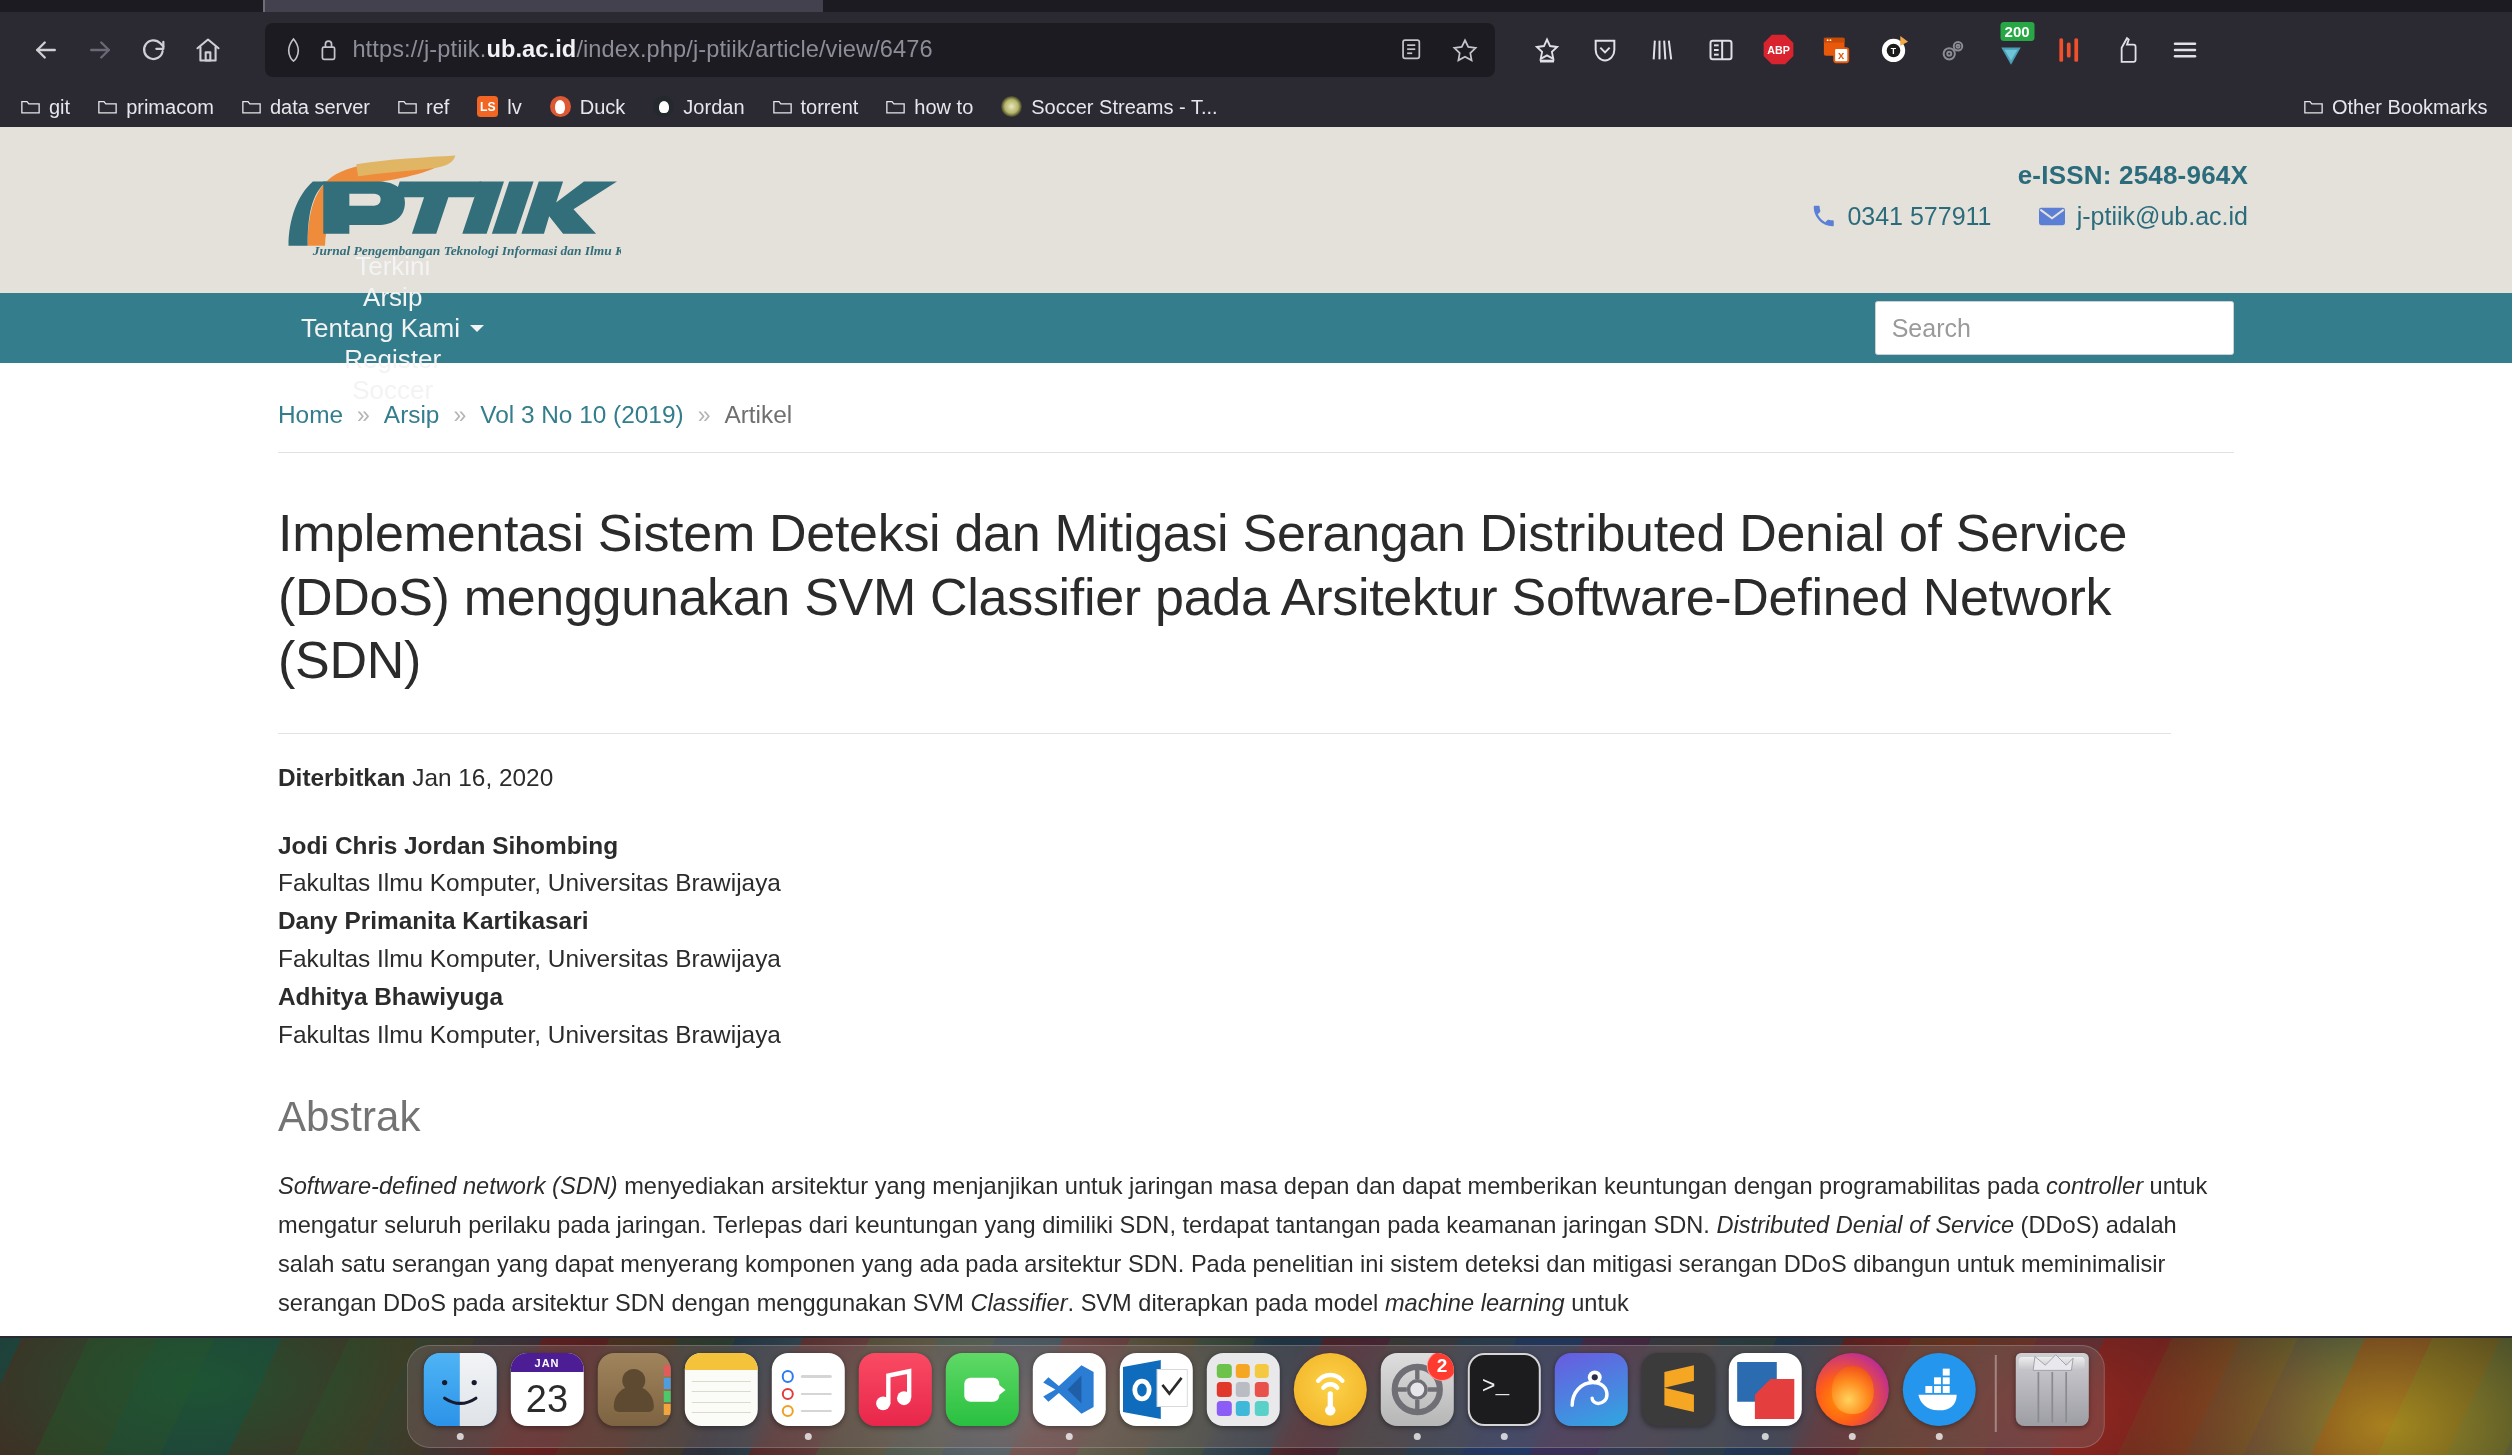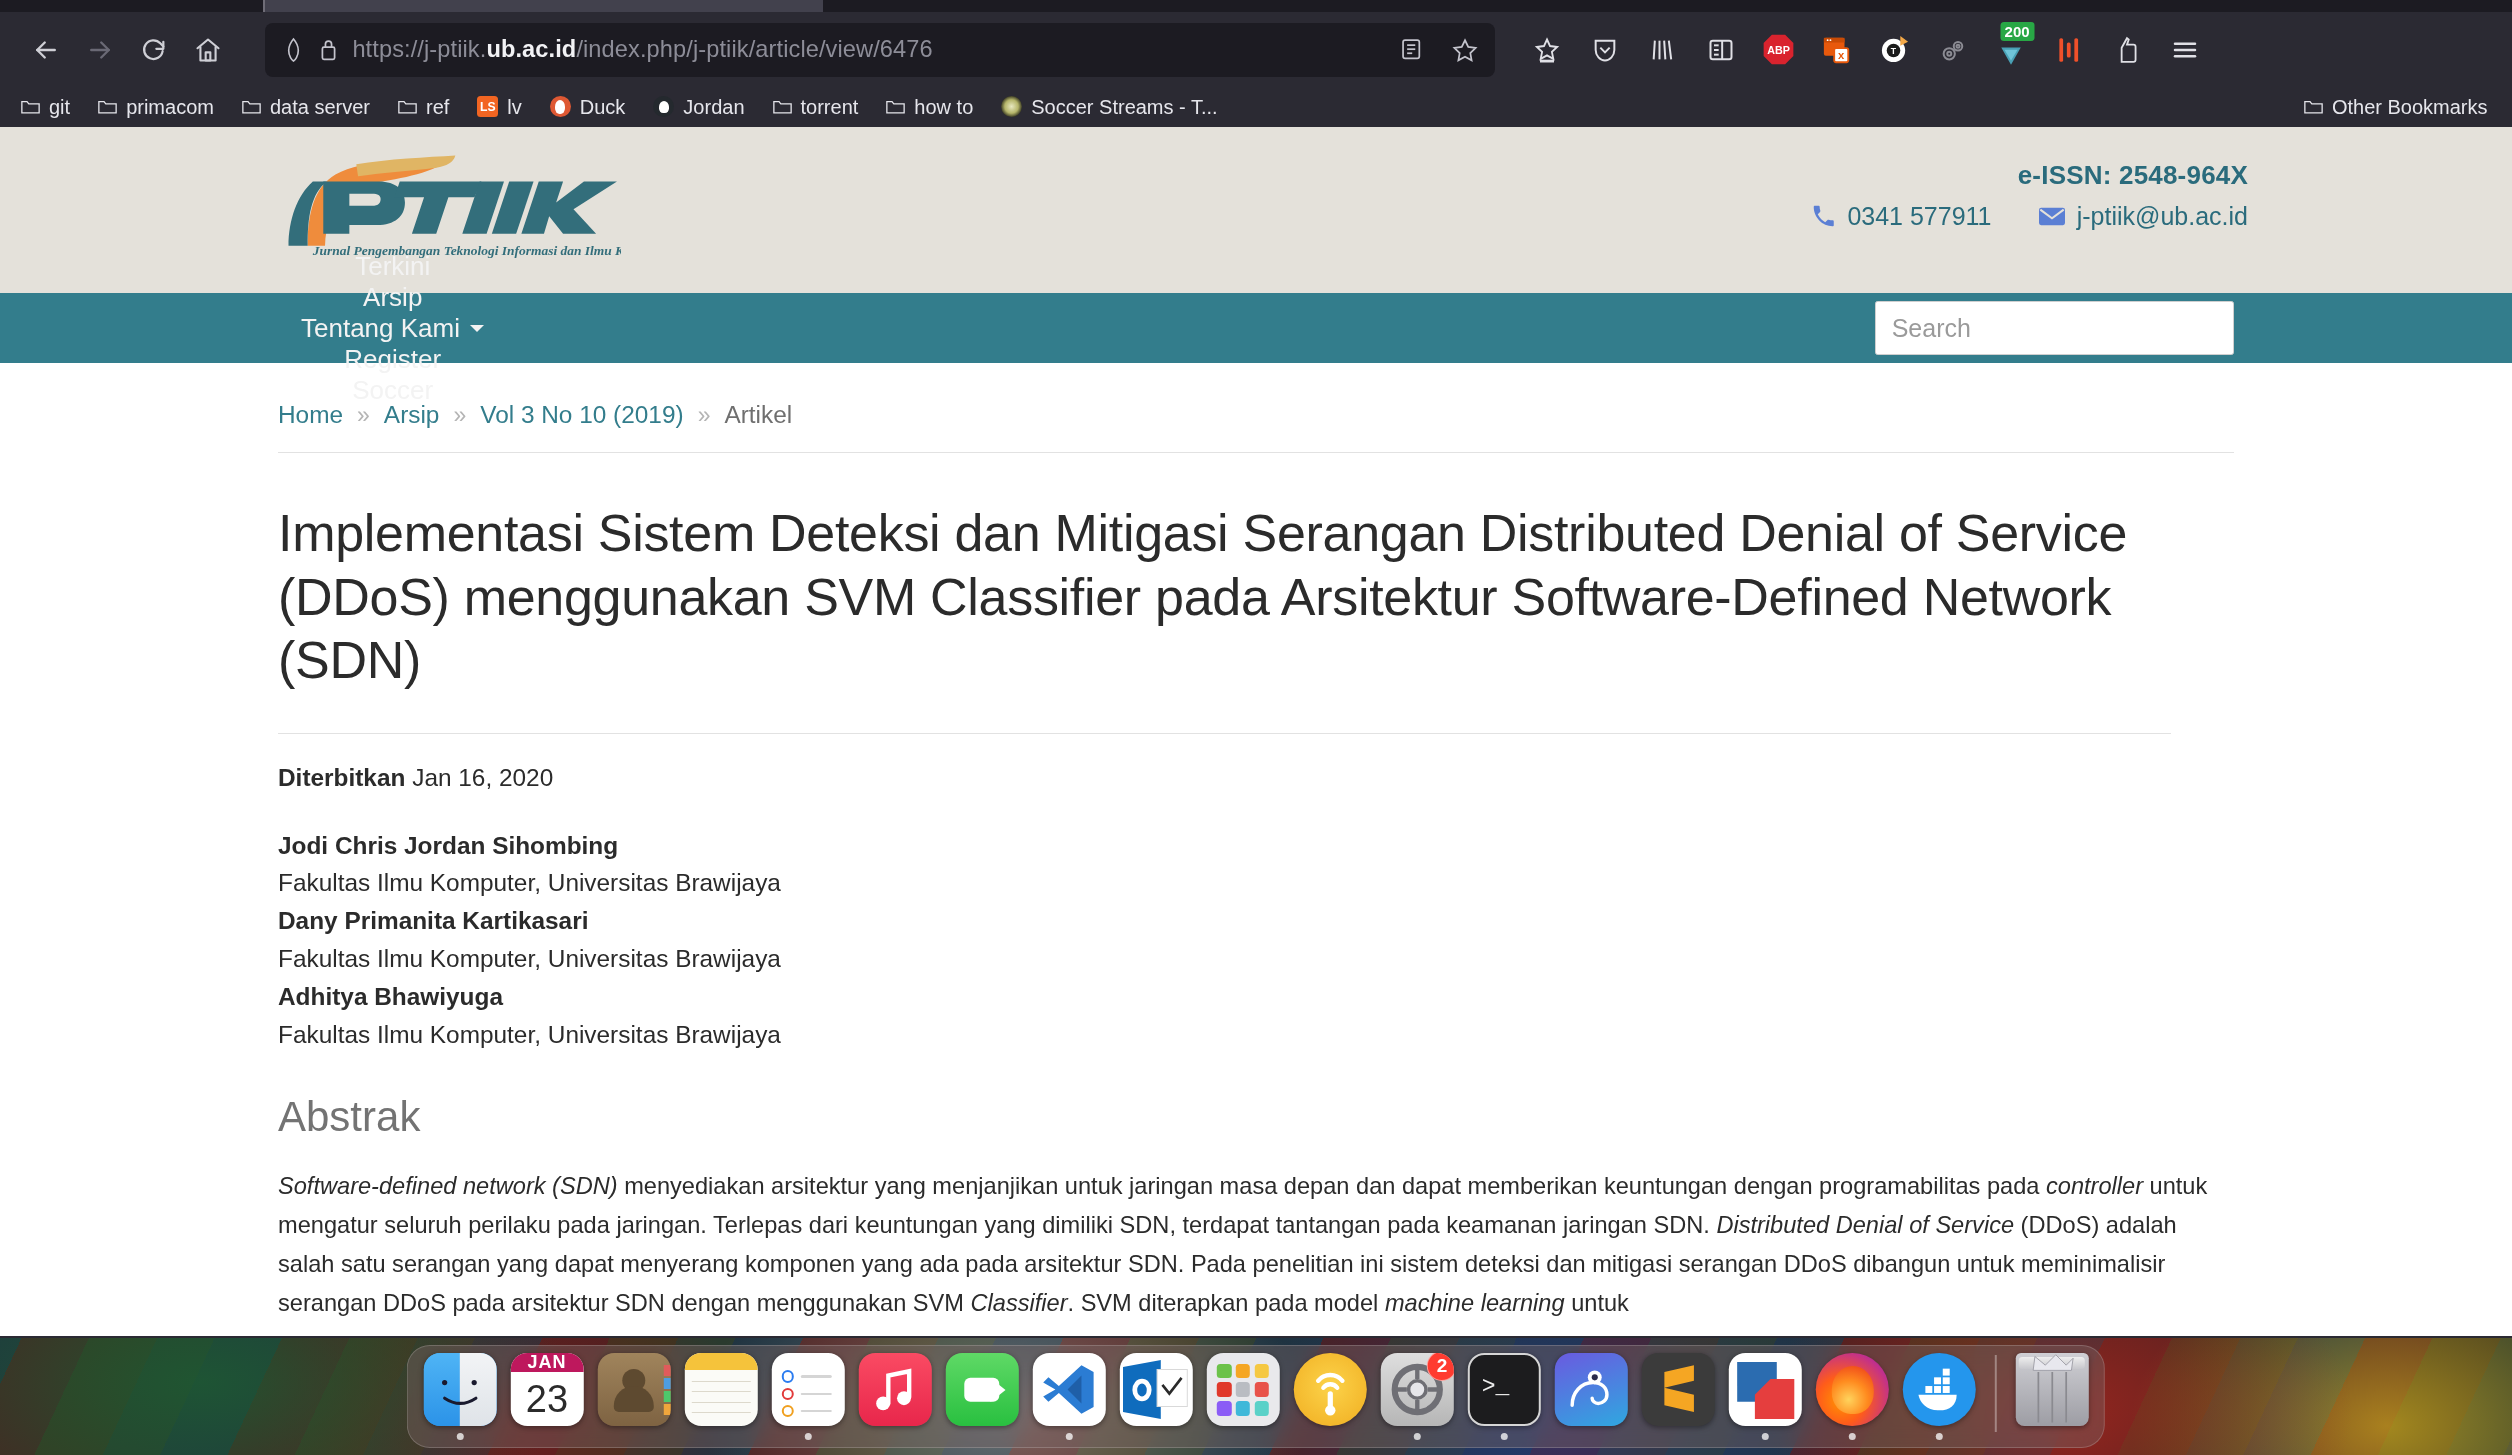--- a/index.html
+++ b/index.html
@@ -297,22 +297,22 @@
 
   
   .ic-finder { background: linear-gradient(180deg,#3ba7f0,#1d87e4); }
   .ic-finder::before { content:""; position:absolute; left:0; top:0; width:50%; height:100%;
     background: linear-gradient(180deg,#4fb4f5,#2b93e8); }
   .ic-finder::after { content:""; position:absolute; left:50%; top:0; width:50%; height:100%;
     background: linear-gradient(180deg,#f2f4f6,#dfe3e8); }
   .finder-face { position:absolute; inset:0; z-index:2; }
 
   .ic-cal { background:#fff; }
-  .cal-top { position:absolute; left:0; top:0; right:0; height:19px; background:#be185d;
-             color:#fff; font-size:18px; font-weight:700; display:flex; align-items:center;
+  .cal-top { position:absolute; left:0; top:0; right:0; height:19px; background:#4c1d95;
+             color:#fff; font-size:11px; font-weight:700; display:flex; align-items:center;
              justify-content:center; letter-spacing:0.9px; }
   .cal-num { position:absolute; left:0; right:0; top:19px; bottom:0; display:flex;
              align-items:center; justify-content:center; font-size:38px; color:#2b2b2b; font-weight:400; }
 
   .ic-contacts { background: linear-gradient(180deg,#a0845c,#7e6342); }
   .contacts-person { position:absolute; left:50%; top:15.7px; transform:translateX(-50%);
     width:23px; height:23px; border-radius:50%; background:#5e4a30; }
   .contacts-body { position:absolute; left:50%; bottom:14px; transform:translateX(-50%);
     width:40px; height:26px; border-radius:21px 21px 5.2px 5.2px; background:#5e4a30; }
   .contacts-tabs { position:absolute; right:0; top:12.2px; width:7px; height:49px; }

